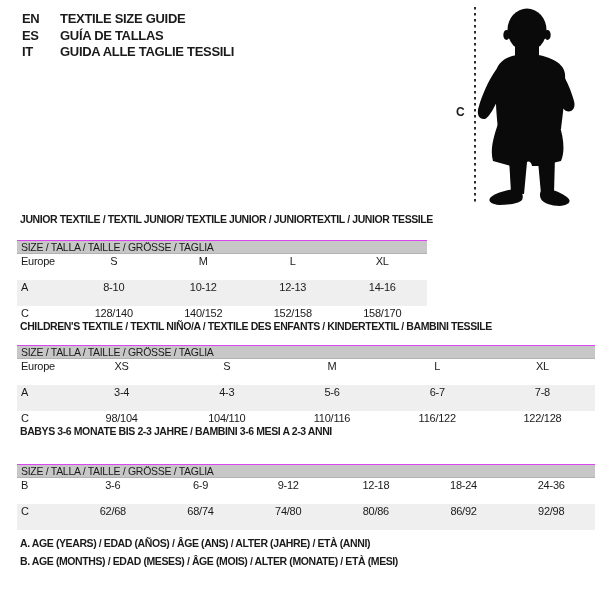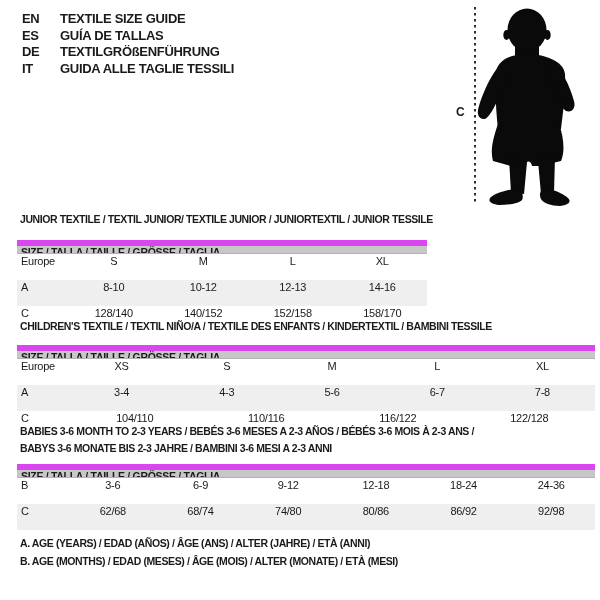--- a/index.html
+++ b/index.html
@@ -19,21 +19,21 @@
   .section-title{position:absolute;left:20px;font-weight:bold;font-size:10.5px;letter-spacing:-0.4px;line-height:17px;white-space:nowrap;}
   .title-1{top:211px}
   .title-2{top:318px}
   .title-3{top:423px}
 
   
   .size-table{position:absolute;left:17px;font-size:11px;letter-spacing:-0.25px;}
   .table-1{top:240px;width:410px;}
   .table-2{top:345px;width:578px;}
   .table-3{top:464px;width:578px;}
-  .bar{box-sizing:border-box;height:14px;line-height:12px;background:#c7c7c7;border-top:6px solid #d946ef;border-bottom:1px solid #b2b2b2;font-weight:bold;font-size:10.5px;letter-spacing:-0.3px;padding-left:4px;white-space:nowrap;overflow:hidden;}
+  .bar{box-sizing:border-box;height:14px;line-height:12px;background:#c7c7c7;border-top:1px solid #d946ef;border-bottom:1px solid #b2b2b2;font-weight:normal;font-size:10.5px;letter-spacing:-0.3px;padding-left:4px;white-space:nowrap;overflow:hidden;}
   .t-row{display:flex;height:26px;line-height:15px;}
   .t-row.shaded{background:#efefef;}
   .t-label{flex:0 0 52px;width:52px;padding-left:4px;box-sizing:border-box;}
   .t-cell{flex:1;text-align:center;white-space:nowrap;}
 
   
   .footnotes{position:absolute;left:20px;top:535px;font-weight:bold;font-size:10.5px;letter-spacing:-0.4px;line-height:17.5px;white-space:nowrap;}
 </style>
 </head>
 <body>
@@ -41,24 +41,20 @@
 <div class="canvas">
 
   <div class="lang-list">
       <div class="lang-row">
         <span class="lang-code">EN</span>
         <span class="lang-label">TEXTILE SIZE GUIDE</span>
       </div>
       <div class="lang-row">
         <span class="lang-code">ES</span>
         <span class="lang-label">GUÍA DE TALLAS</span>
-      </div>
-      <div class="lang-row">
-        <span class="lang-code">DE</span>
-        <span class="lang-label">TEXTILGRÖßENFÜHRUNG</span>
       </div>
       <div class="lang-row">
         <span class="lang-code">IT</span>
         <span class="lang-label">GUIDA ALLE TAGLIE TESSILI</span>
       </div>
     </div>
 
   <div class="figure">
     <svg width="148" height="208" viewBox="0 0 148 208">
       <line x1="23" y1="5" x2="23" y2="203" stroke="#2b2b2b" stroke-width="2" stroke-dasharray="2.6 3.4"></line>
@@ -124,29 +120,29 @@
       <div class="t-row shaded">
         <span class="t-label">A</span>
         <span class="t-cell">3-4</span>
         <span class="t-cell">4-3</span>
         <span class="t-cell">5-6</span>
         <span class="t-cell">6-7</span>
         <span class="t-cell">7-8</span>
       </div>
       <div class="t-row">
         <span class="t-label">C</span>
+        <span class="t-cell">98/104</span>
         <span class="t-cell">104/110</span>
         <span class="t-cell">110/116</span>
         <span class="t-cell">116/122</span>
         <span class="t-cell">122/128</span>
       </div>
     </div>
 
   <div class="section-title title-3">
-      <div class="title-line">BABIES 3-6 MONTH TO 2-3 YEARS / BEBÉS 3-6 MESES A 2-3 AÑOS / BÉBÉS 3-6 MOIS À 2-3 ANS /</div>
       <div class="title-line">BABYS 3-6 MONATE BIS 2-3 JAHRE / BAMBINI 3-6 MESI A 2-3 ANNI</div>
     </div>
   <div class="size-table table-3">
       <div class="bar">SIZE / TALLA / TAILLE / GRÖSSE / TAGLIA</div>
       <div class="t-row">
         <span class="t-label">B</span>
         <span class="t-cell">3-6</span>
         <span class="t-cell">6-9</span>
         <span class="t-cell">9-12</span>
         <span class="t-cell">12-18</span>

